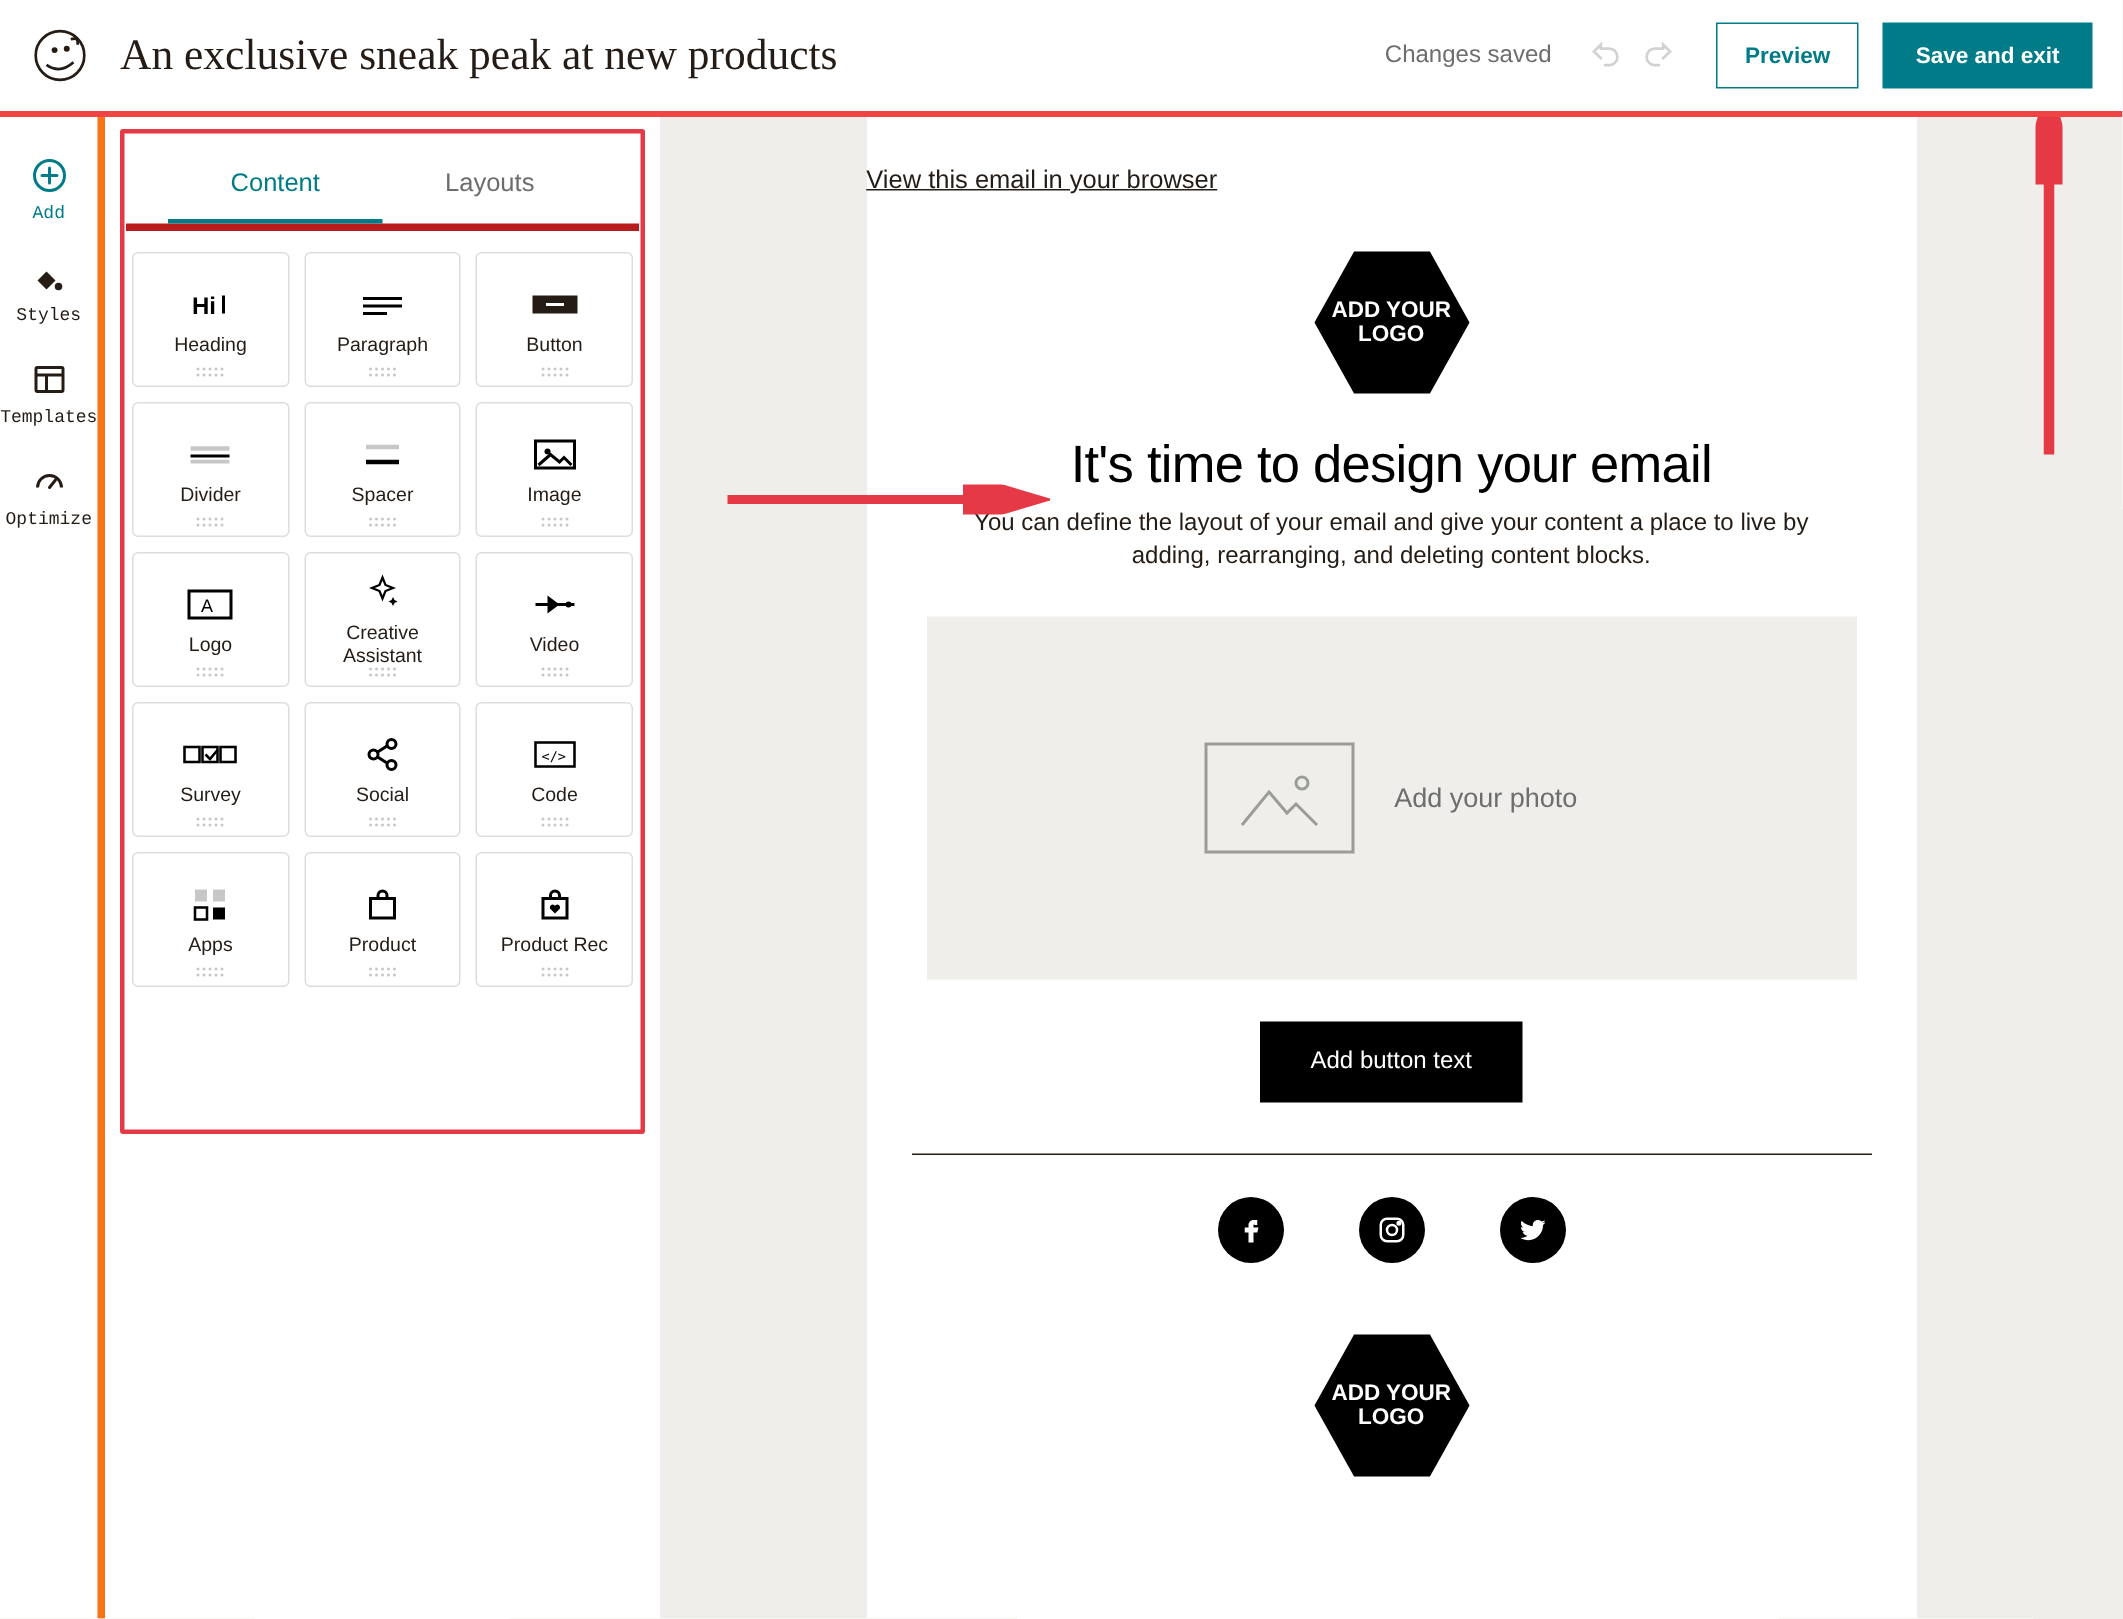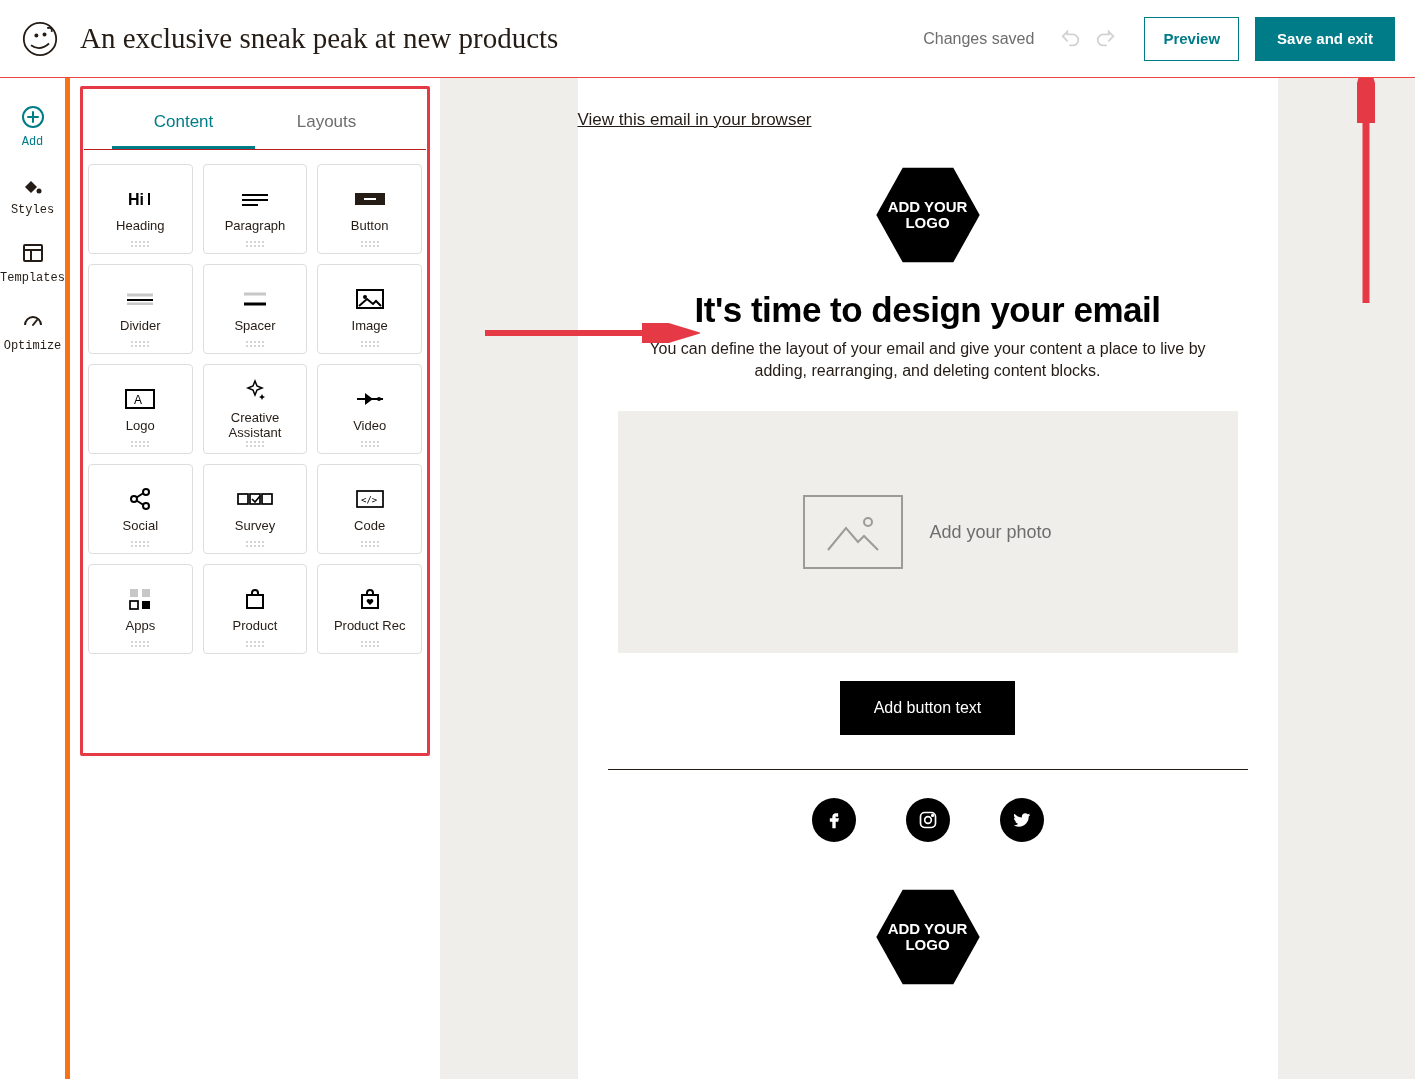--- a/index.html
+++ b/index.html
@@ -1,56 +1,56 @@
 <!DOCTYPE html>
 <html><head>
 <meta charset="utf-8">
 <style>
   * { box-sizing: border-box; margin: 0; padding: 0; }
   body { font-family: -apple-system, "Helvetica Neue", Arial, sans-serif; background:#fff; color:#241c15; width:1415px; height:1079px; overflow:hidden; }
 
   
-  .topbar { height:78px; display:flex; align-items:center; padding:0 20px; border-bottom:1px solid #ef4444; }
+  .topbar { height:78px; display:flex; align-items:center; padding:0 20px; border-bottom:4px solid #ef4444; }
   .logo-mc { width:40px; height:40px; margin-right:20px; display:flex; align-items:center; justify-content:center;}
   .title { font-family: Georgia, "Times New Roman", serif; font-size:29px; color:#241c15; }
   .top-spacer { flex:1; }
   .status { color:#6d6d6d; font-size:16px; margin-right:18px; }
   .icon-btn { width:36px; height:36px; border:none; background:transparent; display:flex; align-items:center; justify-content:center; cursor:pointer; color:#b5b5b5;}
   .icon-btn.disabled { opacity:.6; cursor:default; }
   .btn-outline { height:44px; padding:0 18px; border:1px solid #007c89; background:#fff; color:#007c89; font-size:15px; font-weight:600; cursor:pointer; margin-left:20px;}
   .btn-primary { height:44px; padding:0 22px; border:none; background:#007c89; color:#fff; font-size:15px; font-weight:600; cursor:pointer; margin-left:16px;}
 
   
   .main { display:flex; height:calc(1079px - 78px); }
 
   .rail { width:70px; border-right:5px solid #f97316; background:#fff; display:flex; flex-direction:column; align-items:center; padding-top:15px;font-family:Liberation Mono, monospace;}
   .rail-item { width:68px; padding:12px 0; display:flex; flex-direction:column; align-items:center; cursor:pointer; font-size:12px; color:#241c15; gap:6px;}
   .rail-item.active { color:#007c89; }
   .rail-item.active .rail-icon { color:#007c89; }
   .rail-icon { width:24px; height:24px; display:flex; align-items:center; justify-content:center; color:#241c15;}
 
   .panel { width:370px; background:#fff; position:relative; padding:12px 0;}
   .panel-highlight { position:absolute; left:10px; right:10px; top:8px; height:670px; border:3px solid #e63946; border-radius:2px; pointer-events:none;}
-  .tabs { display:flex; padding:0 28px; border-bottom:1px solid #b91c1c; margin:10px 14px 0 14px;}
+  .tabs { display:flex; padding:0 28px; border-bottom:5px solid #b91c1c; margin:10px 14px 0 14px;}
   .tab { flex:1; text-align:center; padding:12px 0 14px 0; font-size:17px; color:#6d6d6d; cursor:pointer;}
   .tab.active { color:#007c89; font-weight:500; border-bottom:3px solid #007c89; }
   .blocks { display:grid; grid-template-columns: repeat(3, 1fr); gap:10px; padding:14px 18px;}
   .block { border:1px solid #dedddc; border-radius:4px; height:90px; display:flex; flex-direction:column; align-items:center; justify-content:center; cursor:grab; position:relative; background:#fff;}
   .block .bicon { height:28px; display:flex; align-items:center; justify-content:center; margin-bottom:6px; color:#241c15;}
   .block .blabel { font-size:13px; color:#241c15; text-align:center; line-height:1.15;}
   .block .grip { position:absolute; bottom:6px; display:grid; grid-template-columns:repeat(5,2px); grid-template-rows:repeat(2,2px); gap:2px;}
   .block .grip span{ width:2px; height:2px; background:#c7c7c7; border-radius:1px;}
 
   .canvas-wrap { flex:1; background:#efeeea; position:relative; overflow:auto;}
   .canvas { width:700px; margin:0 auto; background:#fff; min-height:100%; padding-top:32px;}
   .view-link { text-align:left; font-size:17px; color:#241c15; text-decoration:underline; cursor:pointer;}
   .hex-logo { width:110px; height:110px; margin:30px auto 20px auto; position:relative;}
   .hex-logo svg { width:100%; height:100%;}
   .hex-text { position:absolute; inset:0; display:flex; align-items:center; justify-content:center; color:#fff; font-weight:900; font-size:15px; line-height:1.1; text-align:center;}
-  .heading { text-align:center; font-size:35px; font-weight:700; color:#000; letter-spacing:-0.5px;}
+  .heading { text-align:center; font-size:35px; font-weight:400; color:#000; letter-spacing:-0.5px;}
   .subheading { text-align:center; font-size:16px; color:#241c15; max-width:600px; margin:8px auto 0 auto; line-height:1.35; padding:0 20px;}
   .photo-drop { width:620px; height:242px; background:#efeeea; margin:30px auto 0 auto; display:flex; align-items:center; justify-content:center; gap:26px;}
   .photo-box { width:100px; height:74px; border:2px solid #9b9b97; display:flex; align-items:center; justify-content:center;}
   .photo-label { color:#6d6d6d; font-size:18px;}
   .cta { display:block; margin:28px auto 18px auto; background:#000; color:#fff; padding:18px 34px; font-size:16px; border:none; cursor:pointer;}
   .divider { width:640px; border:none; border-top:1px solid #241c15; margin:34px auto 28px auto;}
   .socials { display:flex; justify-content:center; gap:50px; margin-top:6px;}
   .social { width:44px; height:44px; border-radius:50%; background:#000; color:#fff; display:flex; align-items:center; justify-content:center; cursor:pointer;}
   .hex-logo.footer { margin:40px auto 20px auto;}
 
@@ -324,51 +324,51 @@
             <span></span>
             <span></span>
             <span></span>
             <span></span>
             <span></span>
             <span></span>
           </div>
         </div>
         <div class="block">
           <div class="bicon">
+            <svg width="36" height="16" viewBox="0 0 36 16">
+              <rect x="1" y="3" width="10" height="10" fill="none" stroke="#000" stroke-width="1.7"></rect>
+              <rect x="13" y="3" width="10" height="10" fill="none" stroke="#000" stroke-width="1.7"></rect>
+              <path d="M15 8l3 3 5-6" fill="none" stroke="#000" stroke-width="1.7"></path>
+              <rect x="25" y="3" width="10" height="10" fill="none" stroke="#000" stroke-width="1.7"></rect>
+            </svg>
+          </div>
+          <div class="blabel">Survey</div>
+          <div class="grip">
+            <span></span>
+            <span></span>
+            <span></span>
+            <span></span>
+            <span></span>
+            <span></span>
+            <span></span>
+            <span></span>
+            <span></span>
+            <span></span>
+          </div>
+        </div>
+        <div class="block">
+          <div class="bicon">
             <svg width="24" height="24" viewBox="0 0 24 24">
               <circle cx="6" cy="12" r="3" fill="none" stroke="#000" stroke-width="2"></circle>
               <circle cx="18" cy="5" r="3" fill="none" stroke="#000" stroke-width="2"></circle>
               <circle cx="18" cy="19" r="3" fill="none" stroke="#000" stroke-width="2"></circle>
               <path d="M8.5 10.5L15.5 6M8.5 13.5L15.5 18" stroke="#000" stroke-width="2"></path>
             </svg>
           </div>
           <div class="blabel">Social</div>
-          <div class="grip">
-            <span></span>
-            <span></span>
-            <span></span>
-            <span></span>
-            <span></span>
-            <span></span>
-            <span></span>
-            <span></span>
-            <span></span>
-            <span></span>
-          </div>
-        </div>
-        <div class="block">
-          <div class="bicon">
-            <svg width="36" height="16" viewBox="0 0 36 16">
-              <rect x="1" y="3" width="10" height="10" fill="none" stroke="#000" stroke-width="1.7"></rect>
-              <rect x="13" y="3" width="10" height="10" fill="none" stroke="#000" stroke-width="1.7"></rect>
-              <path d="M15 8l3 3 5-6" fill="none" stroke="#000" stroke-width="1.7"></path>
-              <rect x="25" y="3" width="10" height="10" fill="none" stroke="#000" stroke-width="1.7"></rect>
-            </svg>
-          </div>
-          <div class="blabel">Survey</div>
           <div class="grip">
             <span></span>
             <span></span>
             <span></span>
             <span></span>
             <span></span>
             <span></span>
             <span></span>
             <span></span>
             <span></span>

